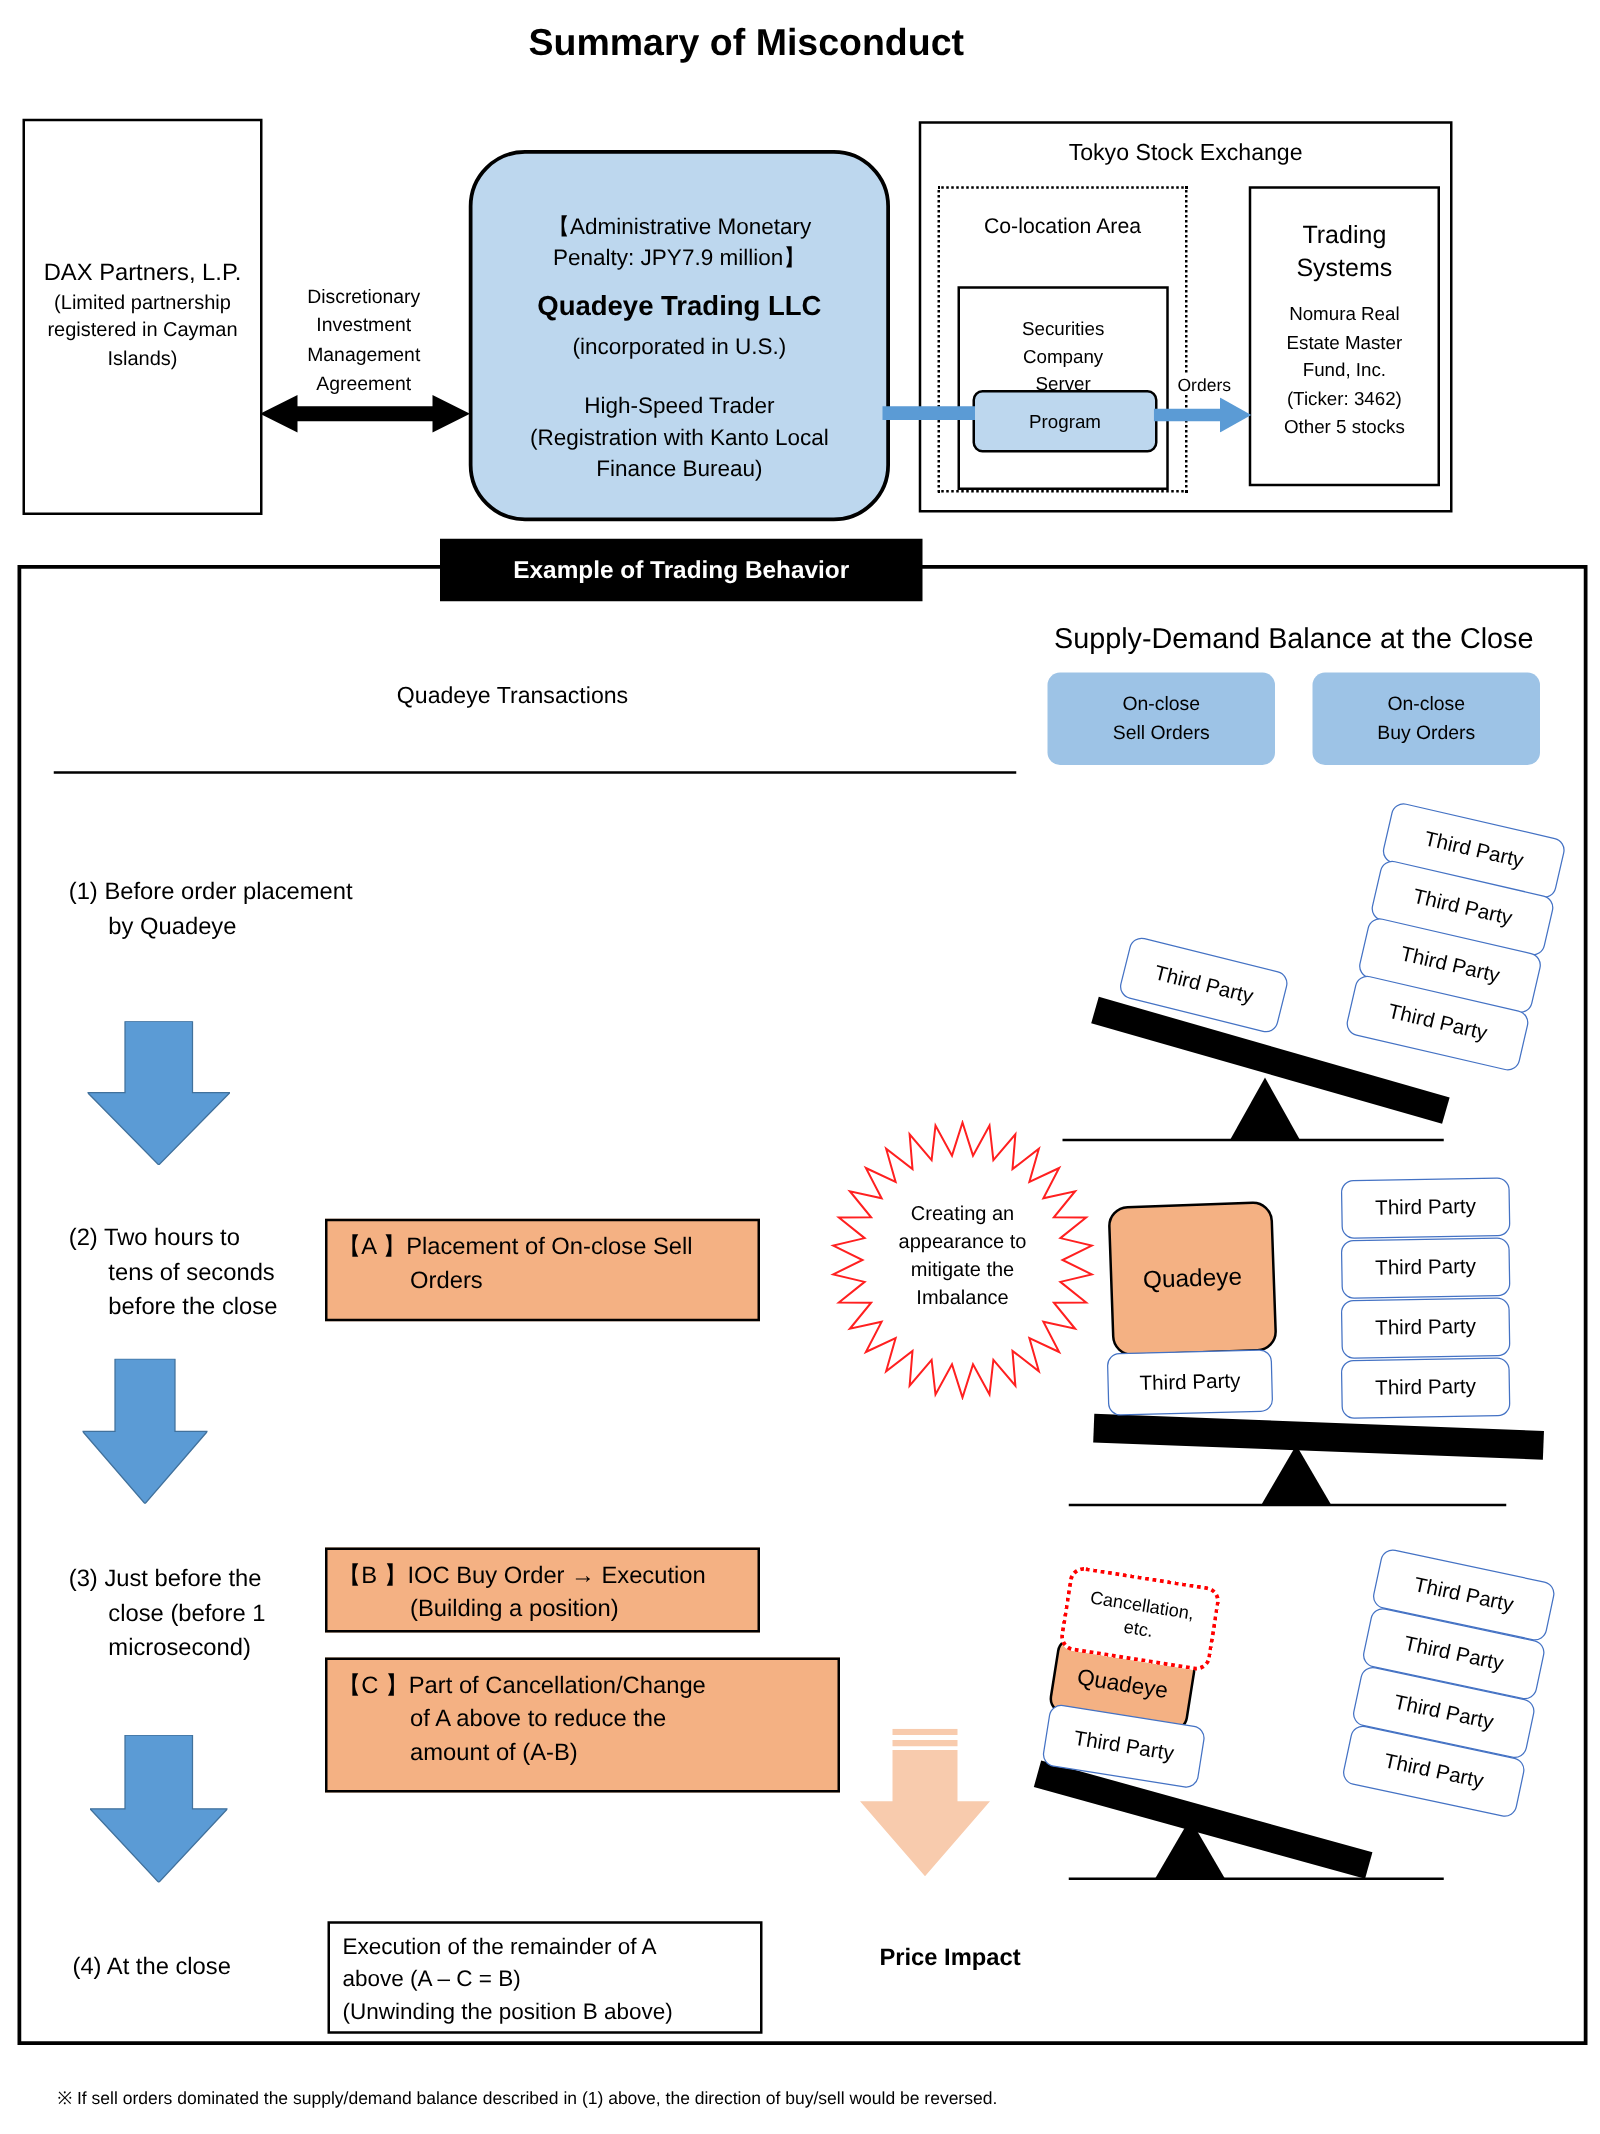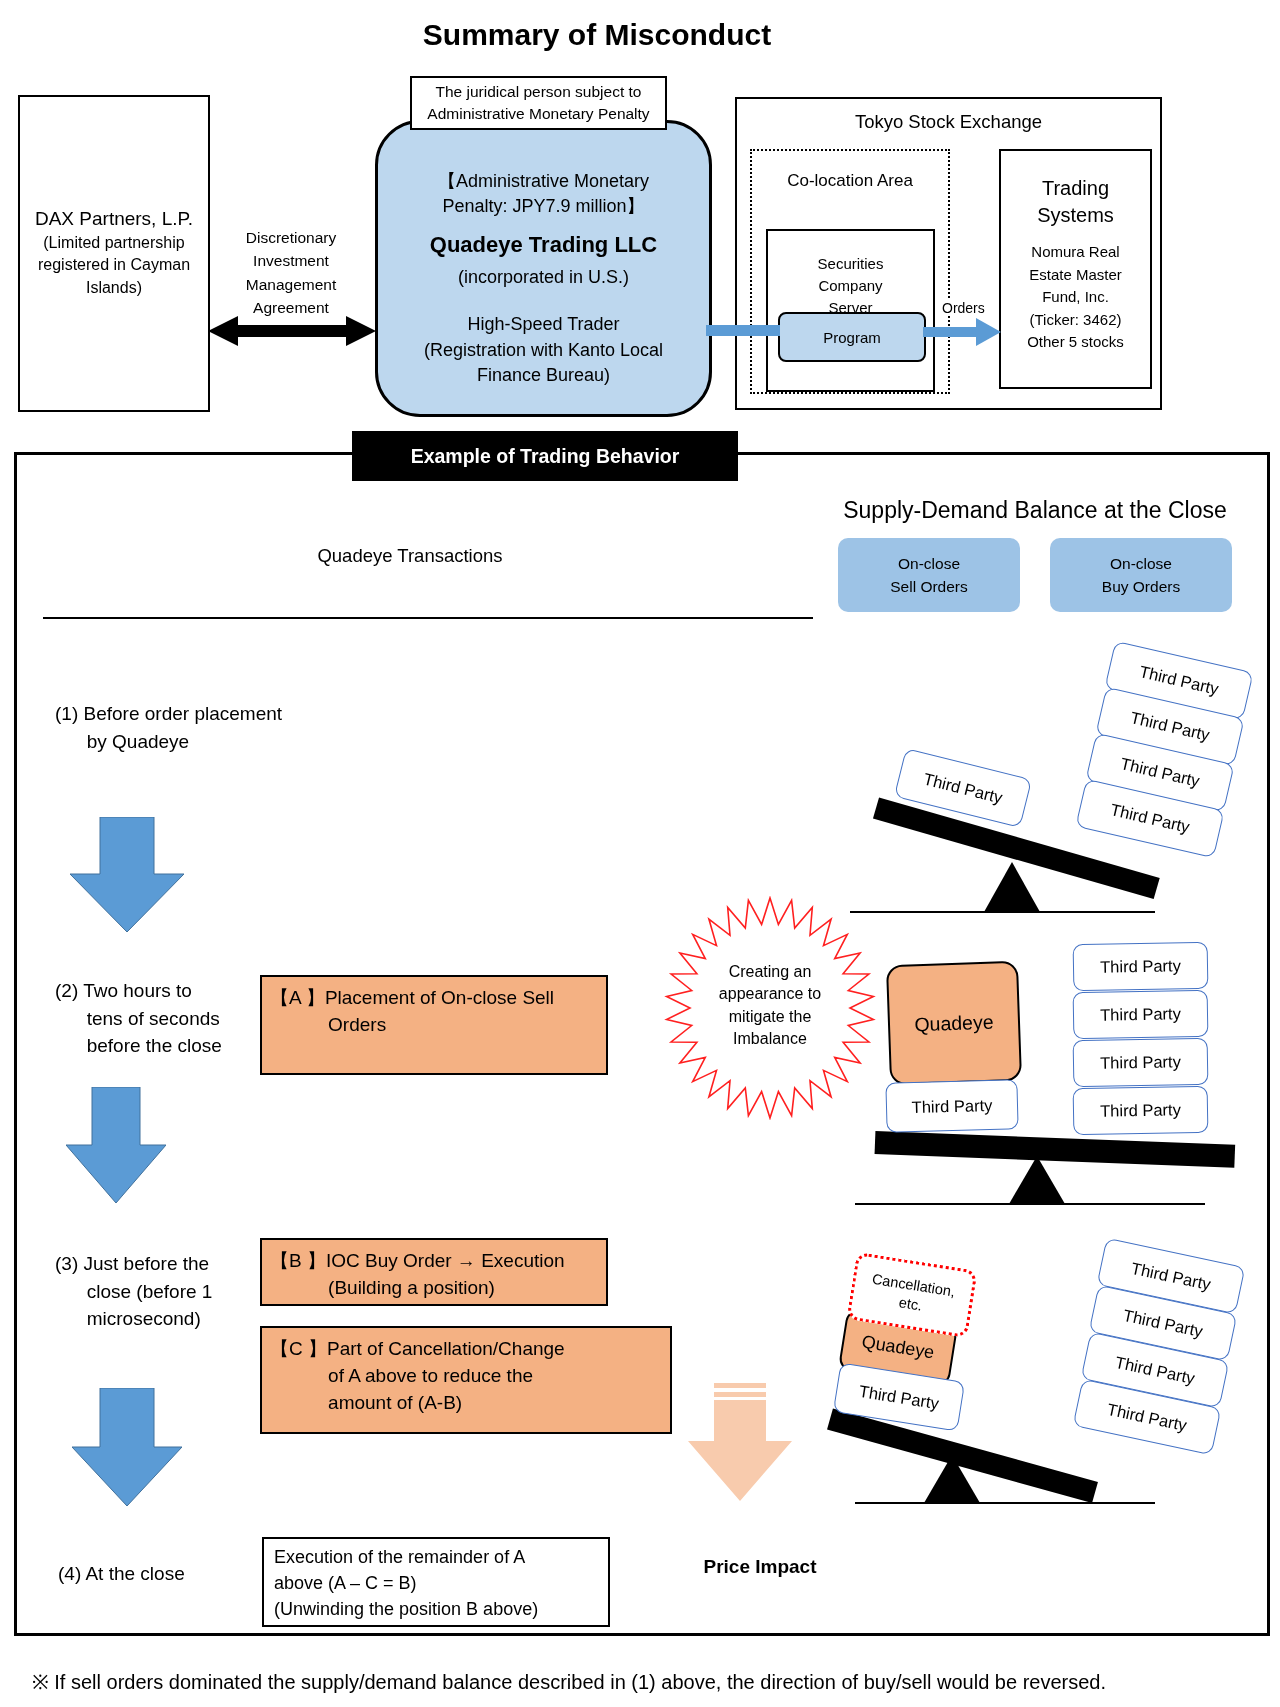--- a/index.html
+++ b/index.html
@@ -36,22 +36,20 @@
 
   <div class="abs c t" style="left:225px;top:226px;width:132px;font-size:15.5px;line-height:1.5;">Discretionary
 Investment
 Management
 Agreement</div>
 
   <svg class="abs" style="left:208px;top:315px;" width="168" height="32">
     <polygon points="0,16 30,1 30,10 138,10 138,1 168,16 138,31 138,22 30,22 30,31" fill="#000"></polygon>
   </svg>
 
-  <div class="abs flexc c t" style="left:410px;top:76px;width:253px;height:50px;border:2px solid #000;background:#fff;font-size:15.5px;line-height:1.4;z-index:4;">The juridical person subject to
-Administrative Monetary Penalty</div>
 
   <div class="abs" style="left:375px;top:120px;width:331px;height:291px;background:#BDD7EE;border:3px solid #000;border-radius:45px;z-index:2;">
     <div class="c t" style="margin-top:46px;font-size:18px;line-height:1.4;">【Administrative Monetary
 Penalty: JPY7.9 million】</div>
     <div class="c" style="margin-top:13px;font-size:22px;font-weight:bold;">Quadeye Trading LLC</div>
     <div class="c" style="margin-top:9px;font-size:18px;">(incorporated in U.S.)</div>
     <div class="c t" style="margin-top:24px;font-size:18px;line-height:1.4;">High-Speed Trader
 (Registration with Kanto Local
 Finance Bureau)</div>
   </div>
@@ -116,21 +114,21 @@
   <div class="baseline" style="left:850px;top:911px;width:305px;z-index:2;"></div>
   <div class="tpbox" style="left:898px;top:763px;width:128px;height:48px;transform:rotate(14deg);z-index:3;">Third Party</div>
   <div class="tpbox" style="left:1108px;top:656px;width:140px;height:47px;transform:rotate(13deg);z-index:3;">Third Party</div>
   <div class="tpbox" style="left:1099px;top:702px;width:140px;height:47px;transform:rotate(13deg);z-index:3;">Third Party</div>
   <div class="tpbox" style="left:1089px;top:748px;width:140px;height:47px;transform:rotate(13deg);z-index:3;">Third Party</div>
   <div class="tpbox" style="left:1079px;top:794px;width:140px;height:47px;transform:rotate(13deg);z-index:3;">Third Party</div>
 
   <div class="step" style="left:55px;top:977px;width:270px;z-index:2;">(2) Two hours to
       tens of seconds
       before the close</div>
-  <div class="obox" style="left:260px;top:975px;width:348px;height:100px;z-index:2;">【A 】Placement of On-close Sell
+  <div class="obox" style="left:260px;top:975px;width:348px;height:82px;z-index:2;">【A 】Placement of On-close Sell
            Orders</div>
 
   <svg class="abs" style="left:66px;top:1087px;z-index:2;" width="100" height="116">
     <polygon points="26,0 74,0 74,58 100,58 50,116 0,58 26,58" fill="#5B9BD5" stroke="#41719C" stroke-width="1"></polygon>
   </svg>
 
   <svg class="abs" style="left:662px;top:896px;z-index:2;" width="216" height="224">
     <polygon id="star-poly" points="108.0,2.0 116.4,28.5 129.6,4.4 132.7,32.1 150.3,11.5 148.0,39.3 169.1,23.0 161.5,49.6 185.3,38.4 172.7,62.6 198.1,57.0 181.1,77.8 206.9,78.0 186.3,94.5 211.4,100.5 188.0,112.0 211.4,123.5 186.3,129.5 206.9,146.0 181.1,146.2 198.1,167.0 172.7,161.4 185.3,185.6 161.5,174.4 169.1,201.0 148.0,184.7 150.3,212.5 132.7,191.9 129.6,219.6 116.4,195.5 108.0,222.0 99.6,195.5 86.4,219.6 83.3,191.9 65.7,212.5 68.0,184.7 46.9,201.0 54.5,174.4 30.7,185.6 43.3,161.4 17.9,167.0 34.9,146.2 9.1,146.0 29.7,129.5 4.6,123.5 28.0,112.0 4.6,100.5 29.7,94.5 9.1,78.0 34.9,77.8 17.9,57.0 43.3,62.6 30.7,38.4 54.5,49.6 46.9,23.0 68.0,39.3 65.7,11.5 83.3,32.1 86.4,4.4 99.6,28.5" fill="#fff" stroke="#FF2020" stroke-width="1.6"></polygon>
   </svg>
   <div class="abs c t" style="left:690px;top:961px;width:160px;font-size:16px;line-height:1.4;z-index:3;">Creating an
@@ -178,15 +176,15 @@
   <div class="tpbox" style="left:1100px;top:1252px;width:140px;height:46px;transform:rotate(12deg);z-index:3;">Third Party</div>
   <div class="tpbox" style="left:1092px;top:1299px;width:140px;height:46px;transform:rotate(12deg);z-index:3;">Third Party</div>
   <div class="tpbox" style="left:1084px;top:1346px;width:140px;height:46px;transform:rotate(12deg);z-index:3;">Third Party</div>
   <div class="tpbox" style="left:1076px;top:1393px;width:140px;height:46px;transform:rotate(12deg);z-index:3;">Third Party</div>
 
   <div class="step" style="left:58px;top:1560px;width:220px;z-index:2;">(4) At the close</div>
   <div class="blkbox t" style="left:262px;top:1537px;width:348px;height:90px;font-size:18px;line-height:1.45;padding:5px 10px;z-index:2;">Execution of the remainder of A
 above (A – C = B)
 (Unwinding the position B above)</div>
 
-  <div class="abs" style="left:32px;top:1668px;width:1195px;font-size:20px;">※  If sell orders dominated the supply/demand balance described in (1) above, the direction of buy/sell would be reversed.</div>
+  <div class="abs" style="left:46px;top:1668px;width:1195px;font-size:14px;">※  If sell orders dominated the supply/demand balance described in (1) above, the direction of buy/sell would be reversed.</div>
 
 </div>
 
 </body></html>

